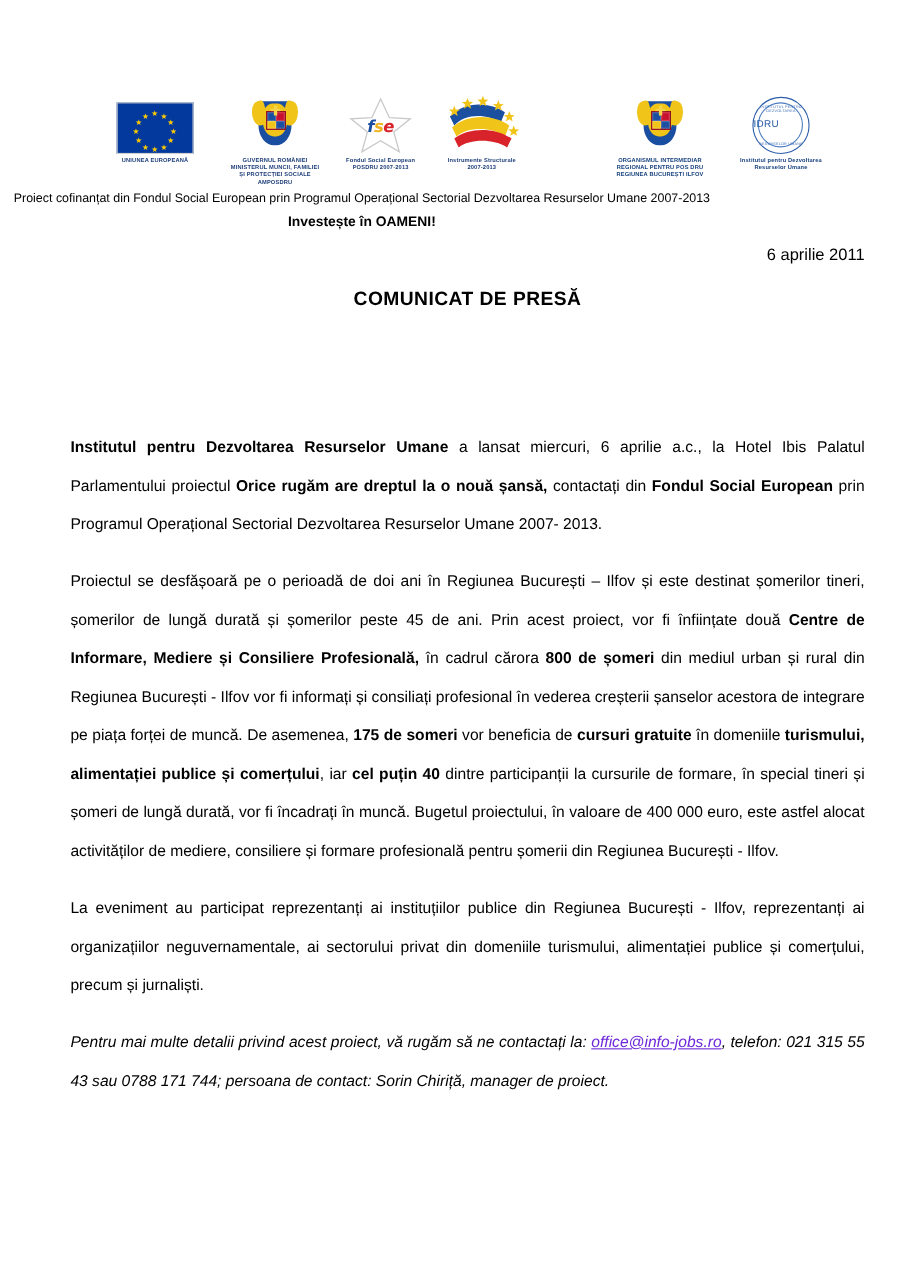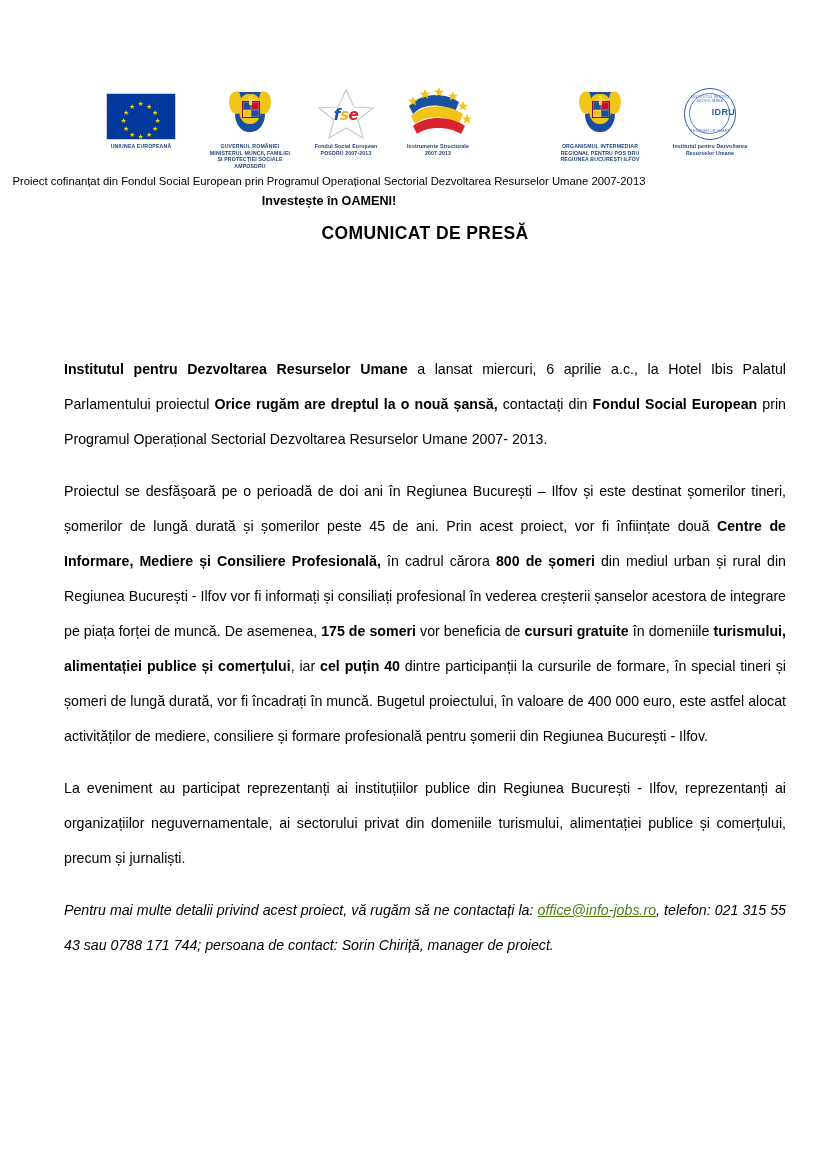--- a/index.html
+++ b/index.html
@@ -184,24 +184,24 @@
     left: 3.5px; top: 3.5px;
     width: 39px; height: 39px;
     border-radius: 50%;
     border: 0.9px solid #4b7cc0;
   }
   .idru-label {
     position: absolute;
     left: 0;
     top: 18px;
     width: 50px;
-    text-align: right;
+    text-align: left;
     font-family: "Liberation Sans", sans-serif;
     font-size: 9px;
-    font-weight: bold;
+    font-weight: normal;
     color: #2a5ca8;
     letter-spacing: 0.3px;
   }
   .idru-micro {
     position: absolute;
     width: 50px;
     left: 0;
     text-align: center;
     font-size: 3.4px;
     color: #3f6fb5;
@@ -256,21 +256,21 @@
   }
   p.body b { font-weight: bold; }
   p.contact {
     text-align: justify;
     font-style: italic;
     font-size: 14.2px;
     line-height: 35px;
     margin: 14px 0 0 0;
   }
   a.email {
-    color: #4d7c0f;
+    color: #6d28d9;
     font-style: italic;
   }
 </style>
 </head>
 <body>
 
 <div class="page">
 
   <div class="logo-strip">
 
@@ -387,20 +387,21 @@
 Resurselor Umane</div>
     </div>
 
   </div>
 
   <div class="header-line" style="top:174px;">Proiect cofinanțat din Fondul Social European prin Programul Operațional Sectorial Dezvoltarea Resurselor Umane 2007-2013</div>
   <div class="header-line bold" style="top:194px;">Investește în OAMENI!</div>
 
   <div class="doc">
 
+    <div class="date">6 aprilie 2011</div>
 
     <div class="title">COMUNICAT DE PRESĂ</div>
 
     <div class="subtitle">
       <br>
     </div>
 
     <p class="body"><b>Institutul pentru Dezvoltarea Resurselor Umane</b><span> a lansat miercuri, 6 aprilie a.c., la Hotel Ibis Palatul Parlamentului proiectul </span><b>Orice rugăm are dreptul la o nouă șansă,</b><span>  contactați din </span><b>Fondul Social European</b><span> prin Programul Operațional Sectorial Dezvoltarea Resurselor Umane 2007- 2013.</span></p>
 
     <p class="body"><span>Proiectul se desfășoară pe o perioadă de doi ani în Regiunea București – Ilfov și este destinat șomerilor tineri, șomerilor de lungă durată și șomerilor peste 45 de ani.  Prin acest proiect, vor fi înființate două </span><b>Centre de Informare, Mediere și Consiliere Profesională,</b><span>  în cadrul cărora  </span><b>800 de șomeri</b><span> din mediul urban și rural din Regiunea București - Ilfov vor fi informați și consiliați profesional în vederea creșterii  șanselor acestora de integrare pe piața forței de muncă. De asemenea, </span><b>175 de someri</b><span> vor beneficia de </span><b>cursuri gratuite</b><span> în domeniile </span><b>turismului, alimentației publice și comerțului</b><span>, iar </span><b>cel puțin 40</b><span> dintre participanții la cursurile de formare, în special tineri și șomeri de lungă durată, vor fi încadrați în muncă.  Bugetul proiectului, în valoare de 400 000 euro, este astfel alocat activităților de mediere, consiliere și formare profesională pentru șomerii din Regiunea București - Ilfov.</span></p>

